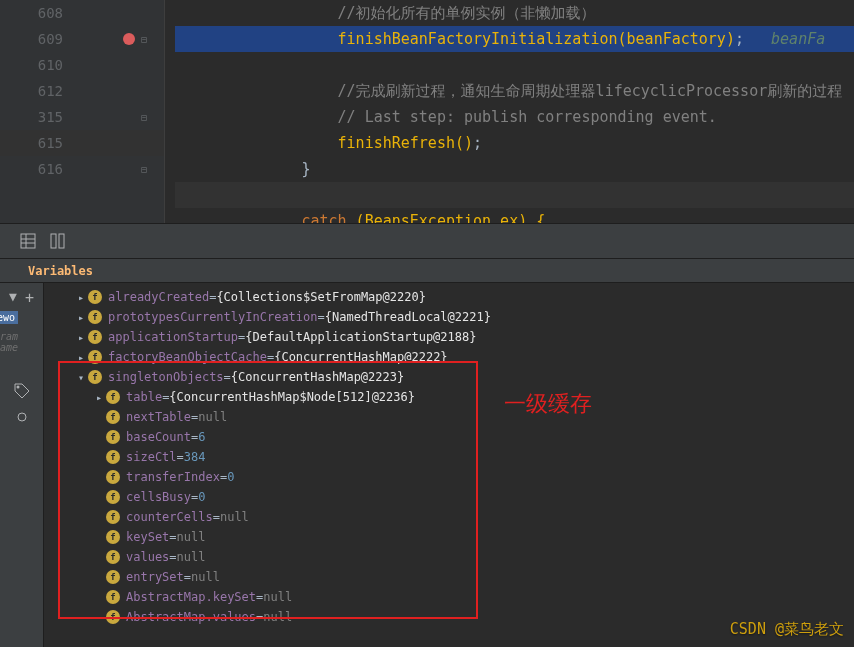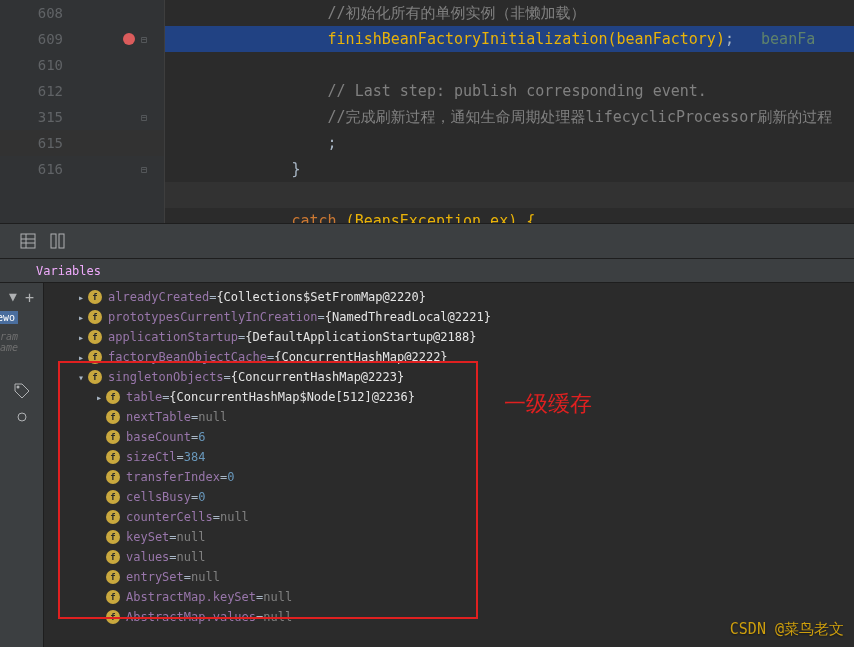--- a/index.html
+++ b/index.html
@@ -3,21 +3,21 @@
 <meta charset="utf-8">
 <style>
 * { margin: 0; padding: 0; box-sizing: border-box; }
 body {
   width: 854px; height: 647px;
   background: #2b2b2b;
   font-family: "Microsoft YaHei", Consolas, monospace;
   font-size: 13px; color: #a9b7c6;
   overflow: hidden;
 }
-.editor { height: 223px; display: flex; background: #2b2b2b; }
+.editor { height: 223px; display: flex; background: #2b2b2b; gap: 10px; }
 .gutter {
   width: 165px; background: #313335;
   border-right: 1px solid #3e3e3e;
   position: relative;
 }
 .lnrow { height: 26px; display: flex; align-items: center; }
 .lnrow.hl { background: #323232; }
 .ln { width: 73px; text-align: right; color: #606366; font-size: 14px; padding-right: 10px; }
 .bp {
   width: 12px; height: 12px; border-radius: 50%;
@@ -27,34 +27,35 @@
   color: #606366; margin-left: 68px; font-size: 10px;
 }
 .codecol { flex: 1; overflow: hidden; }
 .crow { height: 26px; display: flex; align-items: center; padding-left: 0; white-space: pre; font-family: Consolas, monospace; font-size: 15px; }
 .crow.hl { background: #214283; }
 .crow.cursor { background: #323232; }
 .cmt { color: #808080; }
 .kw { color: #cc7832; }
 .fn { color: #eab308; }
 .punc { color: #a9b7c6; }
-.param-hint { color: #5f826b; }
+.param-hint { color: #5f826b; font-style: italic; }
 
 .toolbar {
   height: 36px; background: #3c3f41;
   border-top: 1px solid #1e1e1e; border-bottom: 1px solid #1e1e1e;
   display: flex; align-items: center; padding-left: 20px; gap: 14px;
 }
 .tb-icon { width: 16px; height: 16px; color: #afb1b3; cursor: pointer; }
 
 .varheader {
-  height: 24px; background: #3c3f41; color: #f0abfc;
-  font-size: 12px; padding-left: 36px;
+  height: 24px; background: #3c3f41; color: #fdba74;
+  font-size: 12px; padding-left: 28px;
   display: flex; align-items: center;
   border-bottom: 1px solid #1e1e1e;
+  font-weight: bold;
 }
 
 .debugger { display: flex; height: 364px; background: #2b2b2b; }
 .sidebar {
   width: 44px; background: #3c3f41;
   border-right: 1px solid #1e1e1e;
   display: flex; flex-direction: column; align-items: center;
   padding-top: 6px; gap: 10px; position: relative;
 }
 .sb-icon { width: 16px; height: 16px; color: #afb1b3; cursor: pointer; }
@@ -137,23 +138,23 @@
           <span class="ln">616</span>
           <span class="fold">⊟</span>
         </div>
       </div>
     <div class="bp"></div>
   </div>
   <div class="codecol" id="codecol">
       <div class="crow"><span class="cmt">                  //初始化所有的单例实例（非懒加载）</span></div>
       <div class="crow hl"><span>                  </span><span class="fn">finishBeanFactoryInitialization(beanFactory)</span><span class="punc">;</span><span class="param-hint">   beanFa</span></div>
       <div class="crow"></div>
+      <div class="crow"><span class="cmt">                  //完成刷新过程，通知生命周期处理器lifecyclicProcessor刷新的过程</span></div>
       <div class="crow"><span class="cmt">                  // Last step: publish corresponding event.</span></div>
-      <div class="crow"><span class="cmt">                  //完成刷新过程，通知生命周期处理器lifecyclicProcessor刷新的过程</span></div>
-      <div class="crow"><span>                  </span><span class="punc">;</span></div>
+      <div class="crow"><span>                  </span><span class="fn">finishRefresh()</span><span class="punc">;</span></div>
       <div class="crow"><span>              </span><span class="punc">}</span></div>
       <div class="crow cursor"></div>
       <div class="crow"><span>              </span><span class="kw">catch</span><span class="fn"> (BeansException ex) {</span></div>
     </div>
 </div>
 
 <div class="toolbar">
   <svg class="tb-icon" viewBox="0 0 16 16">
       <rect x="1" y="1" width="14" height="14" fill="none" stroke="currentColor"></rect>
       <line x1="1" y1="6" x2="15" y2="6" stroke="currentColor"></line>

